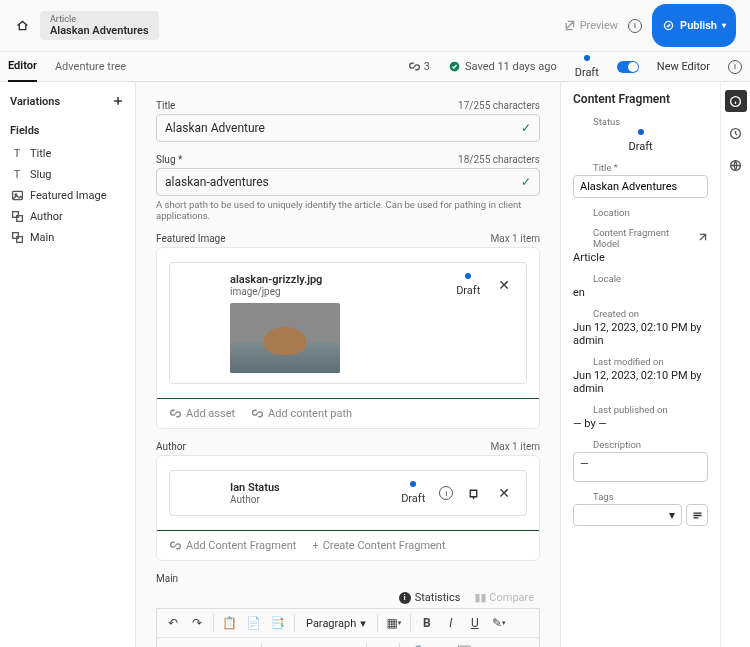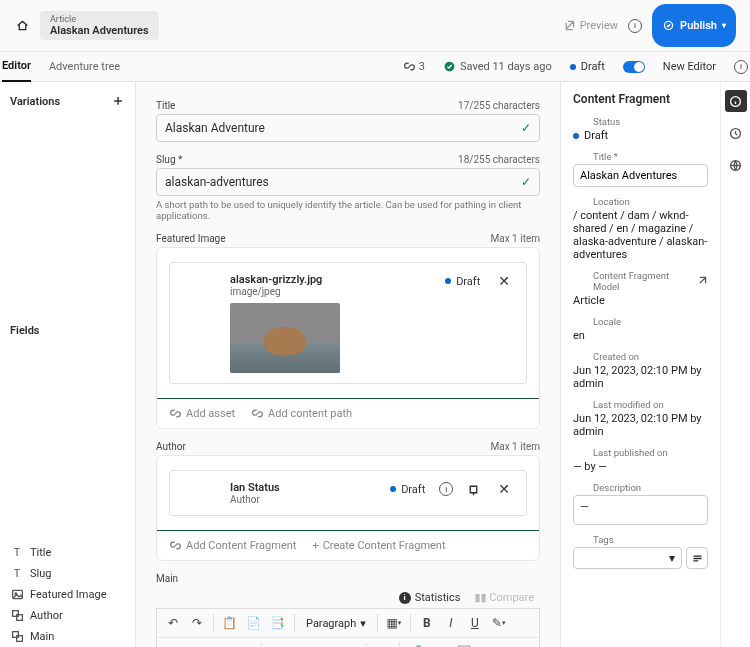--- a/index.html
+++ b/index.html
@@ -10,35 +10,35 @@
   .home-icon { width: 16px; height: 16px; display: flex; align-items: center; justify-content: center; cursor: pointer; }
   .breadcrumb-chip { background: #eaeaea; border-radius: 4px; padding: 3px 10px; display: flex; flex-direction: column; cursor: pointer; }
   .breadcrumb-type { font-size: 9px; color: #666; }
   .breadcrumb-title { font-size: 11px; font-weight: 600; }
   .topbar-spacer { flex: 1; }
   .preview-link { display: flex; align-items: center; gap: 4px; color: #999; font-size: 11px; cursor: pointer; }
   .info-circle { width: 14px; height: 14px; border: 1px solid #555; border-radius: 50%; display: flex; align-items: center; justify-content: center; font-size: 8px; cursor: pointer; }
   .publish-btn { background: #1473e6; color: #fff; border: none; border-radius: 14px; padding: 15px 10px; display: flex; align-items: center; gap: 5px; font-size: 11px; font-weight: 600; cursor: pointer; }
   .publish-btn .chev { font-size: 8px; }
 
-  .subbar { display: flex; align-items: center; padding: 0 2px; gap: 18px; border-bottom: 1px solid #e0e0e0; height: 30px; }
+  .subbar { display: flex; align-items: center; padding: 0 8px; gap: 18px; border-bottom: 1px solid #e0e0e0; height: 30px; }
   .tab { font-size: 11px; color: #666; padding: 8px 0; cursor: pointer; }
   .tab.active { color: #111; border-bottom: 2px solid #111; font-weight: 600; }
   .subbar-spacer { flex: 1; }
   .link-count { display: flex; align-items: center; gap: 3px; color: #555; font-size: 11px; }
   .saved { display: flex; align-items: center; gap: 4px; color: #555; font-size: 11px; }
   .green-check { color: #12805c; }
   .draft-dot { width: 6px; height: 6px; border-radius: 50%; background: #0d66d0; display: inline-block; }
   .toggle { width: 22px; height: 12px; background: #1473e6; border-radius: 7px; position: relative; cursor: pointer; }
   .toggle .knob { width: 10px; height: 10px; background: #fff; border-radius: 50%; position: absolute; top: 1px; right: 1px; }
   .new-editor-lbl { font-size: 11px; color: #333; }
 
   .main-row { flex: 1; display: flex; min-height: 0; }
 
-  .left-panel { width: 136px; border-right: 1px solid #e6e6e6; background: #fff; display: flex; flex-direction: column; justify-content: space-between; }
+  .left-panel { width: 136px; border-right: 1px solid #e6e6e6; background: #fff; display: flex; flex-direction: column; }
   .panel-head { display: flex; align-items: center; justify-content: space-between; padding: 10px 10px; font-size: 11px; font-weight: 600; }
   .plus-icon { font-size: 14px; cursor: pointer; color: #333; }
   .panel-section-title { font-size: 11px; font-weight: 600; padding: 4px 10px 6px; }
   .field-list { list-style: none; }
   .field-list li { display: flex; align-items: center; gap: 6px; padding: 4px 10px; font-size: 11px; color: #333; cursor: pointer; }
   .field-icon { width: 14px; display: flex; justify-content: center; color: #555; font-size: 11px; }
 
   .center { flex: 1; overflow-y: auto; padding: 18px 20px; }
   .form-card { background: #fff; border: 1px solid #e6e6e6; border-radius: 6px; }
   .field-block { margin-bottom: 12px; }
@@ -47,21 +47,21 @@
   .text-input { width: 100%; border: 1px solid #d0d0d0; border-radius: 4px; padding: 6px 8px; font-size: 12px; position: relative; }
   .text-input .check { float: right; color: #12805c; }
   .helper { font-size: 9.5px; color: #777; margin-top: 3px; }
 
   .card-pad { padding: 10px 12px; }
   .inner-card { border: 1px solid #e0e0e0; border-radius: 4px; padding: 10px 12px; margin: 4px 0; }
   .asset-row { display: flex; justify-content: space-between; align-items: flex-start; padding-left: 48px; }
   .asset-title { font-weight: 600; font-size: 11px; }
   .asset-sub { font-size: 10px; color: #666; }
   .asset-status { display: flex; align-items: center; gap: 14px; }
-  .status-pill { display: flex; align-items: center; gap: 5px; font-size: 11px; color: #333; }
+  .status-pill { display: flex; align-items: center; gap: 5px; font-size: 11px; color: #333; flex-direction: column; }
   .close-x { font-size: 14px; color: #333; cursor: pointer; padding: 0 4px; }
   .thumb { width: 110px; height: 70px; background: #8a8a8a; margin-top: 6px; border-radius: 2px; position: relative; overflow: hidden; }
   .thumb .bear { position: absolute; width: 42px; height: 28px; background: #a77b4f; border-radius: 50% 50% 40% 40%; top: 24px; left: 34px; }
   .thumb .water { position: absolute; bottom: 0; left: 0; right: 0; height: 30px; background: linear-gradient(#7a8a8e,#5e6e72); }
   .card-foot { border-top: 1px solid #14532d; padding: 8px 12px; display: flex; gap: 16px; }
   .foot-link { display: flex; align-items: center; gap: 4px; color: #888; font-size: 11px; cursor: pointer; }
 
   .rte-head { display: flex; align-items: center; justify-content: flex-end; gap: 14px; padding: 4px 6px; font-size: 11px; color: #555; }
   .rte-head .statistics { display: flex; align-items: center; gap: 4px; color: #333; }
   .rte-head .compare { color: #bbb; }
@@ -388,21 +388,20 @@
         <div class="rail-label">Status</div>
         <div class="status-pill">
           <span class="draft-dot"></span>
           <span class="rail-value">Draft</span>
         </div>
 
         <div class="rail-label">Title  *</div>
         <input class="rail-input" value="Alaskan Adventures" style="">
 
         <div class="rail-label">Location</div>
-        <div class="rail-value" style="word-break:break-word">/ content / dam / wknd-shared / en / magazine / alaska-adventure / alaskan-adventures</div>
 
         <div class="rail-label rail-row">
           <span>Content Fragment Model</span>
           <span class="open-ext">
               <svg class="small-svg" viewBox="0 0 16 16">
                 <path d="M6 3h7v7M13 3l-7 7"></path>
               </svg>
             </span>
         </div>
         <div class="rail-value">Article</div>

